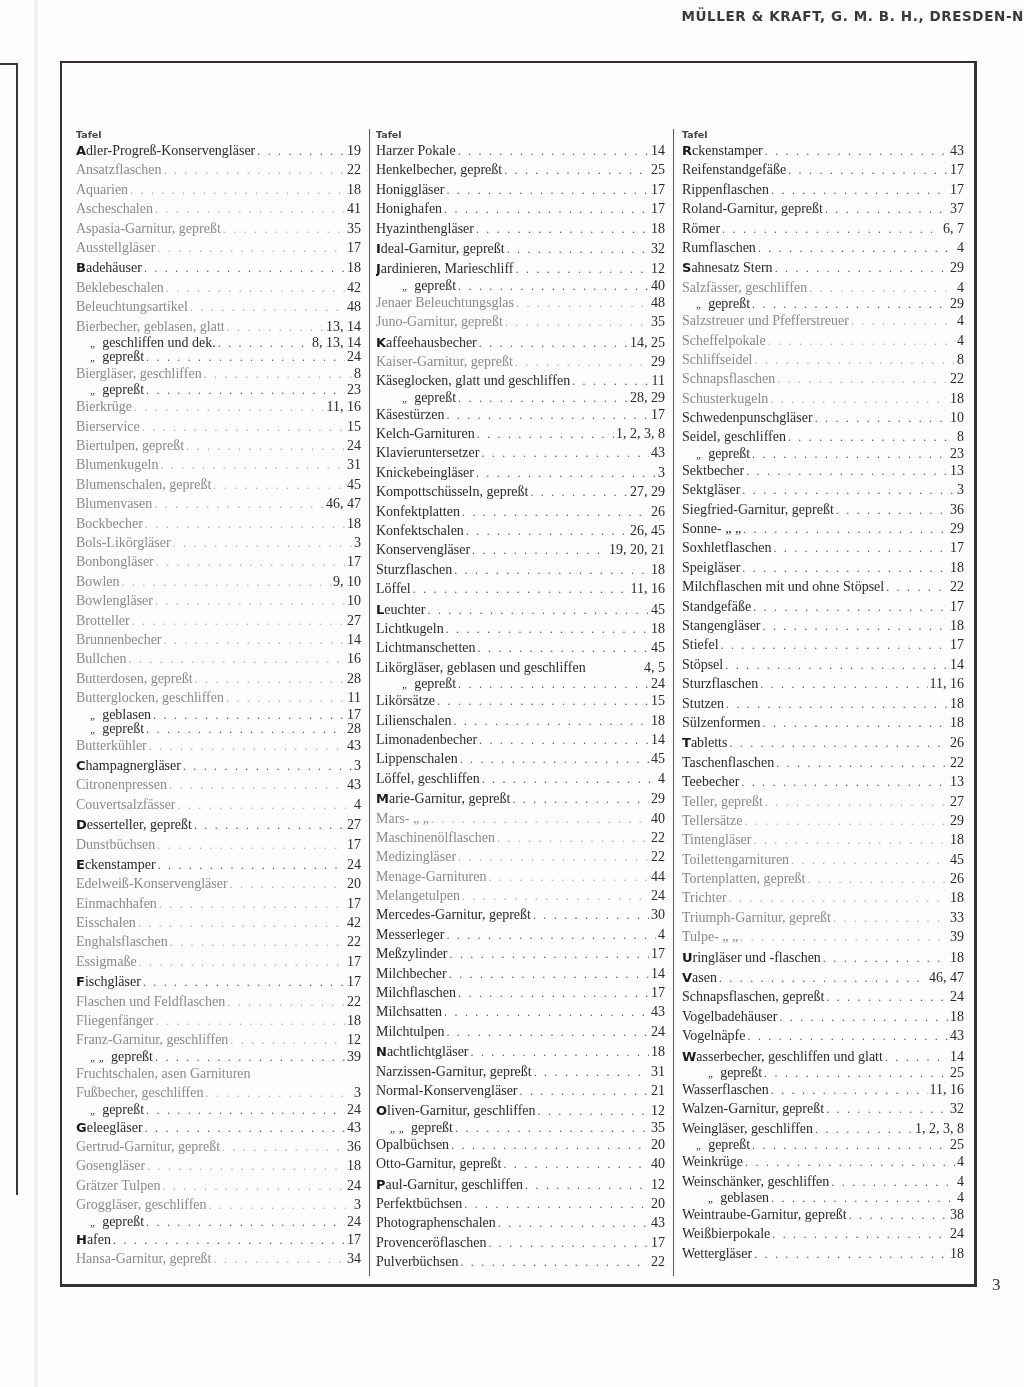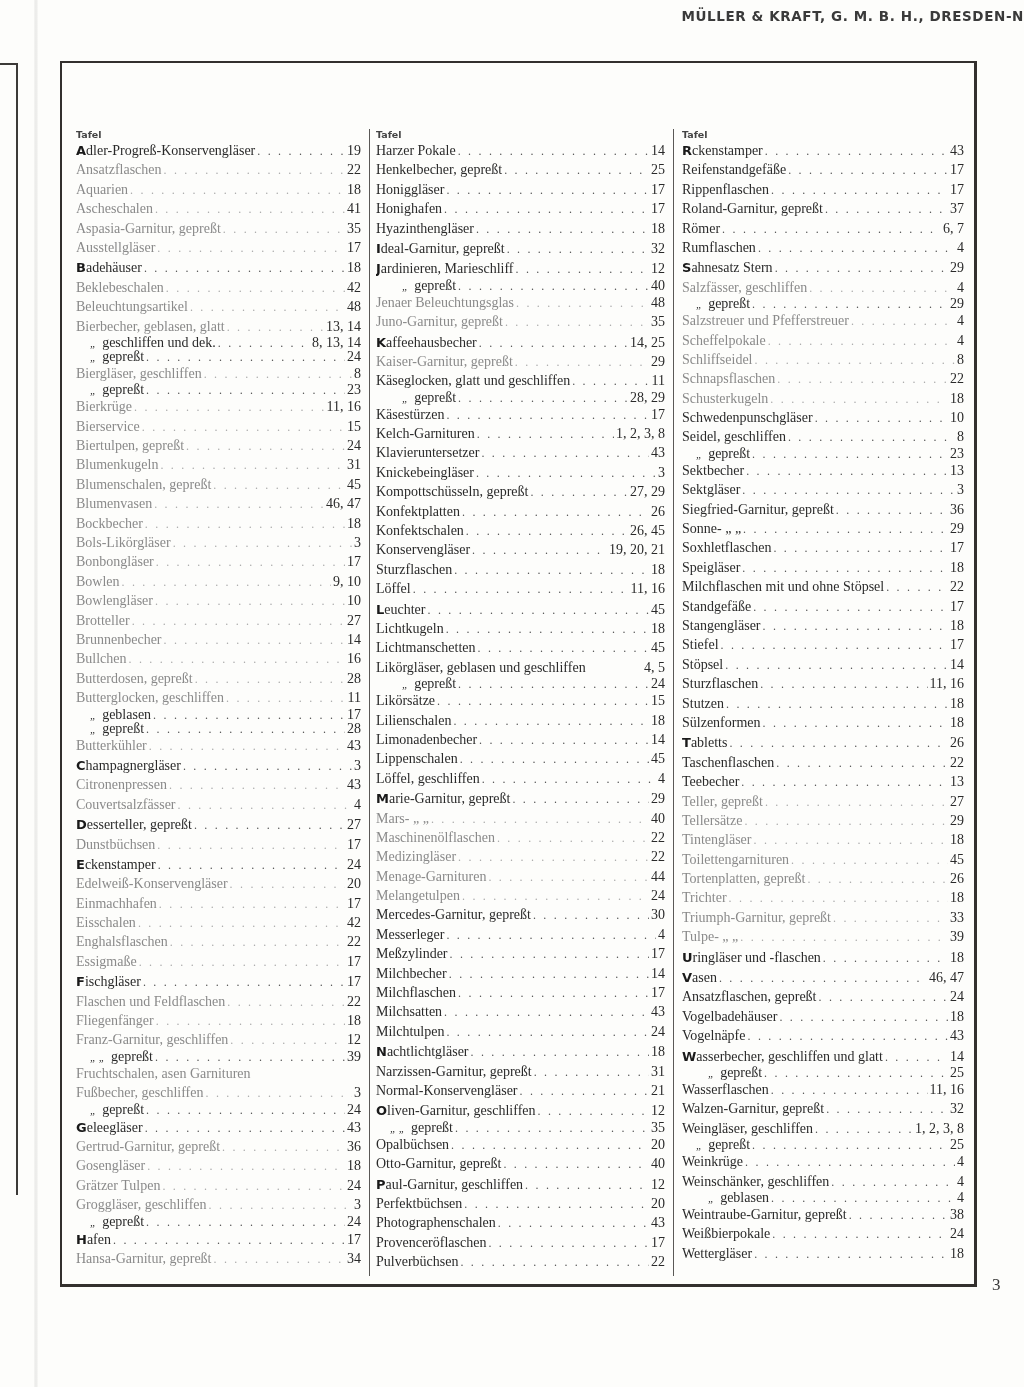--- a/index.html
+++ b/index.html
@@ -908,21 +908,21 @@
             <span class="name"><span class="initial">U</span><span>ringläser und -flaschen</span></span>
             <span class="leader"></span>
             <span class="pages">18</span>
           </div>
           <div class="entry gap">
             <span class="name"><span class="initial">V</span><span>asen</span></span>
             <span class="leader"></span>
             <span class="pages">46, 47</span>
           </div>
           <div class="entry">
-            <span class="name"><span>Ansatzflaschen, gepreßt</span></span>
+            <span class="name"><span>Schnapsflaschen, gepreßt</span></span>
             <span class="leader"></span>
             <span class="pages">24</span>
           </div>
           <div class="entry">
             <span class="name"><span>Vogelbadehäuser</span></span>
             <span class="leader"></span>
             <span class="pages">18</span>
           </div>
           <div class="entry">
             <span class="name"><span>Vogelnäpfe</span></span>

